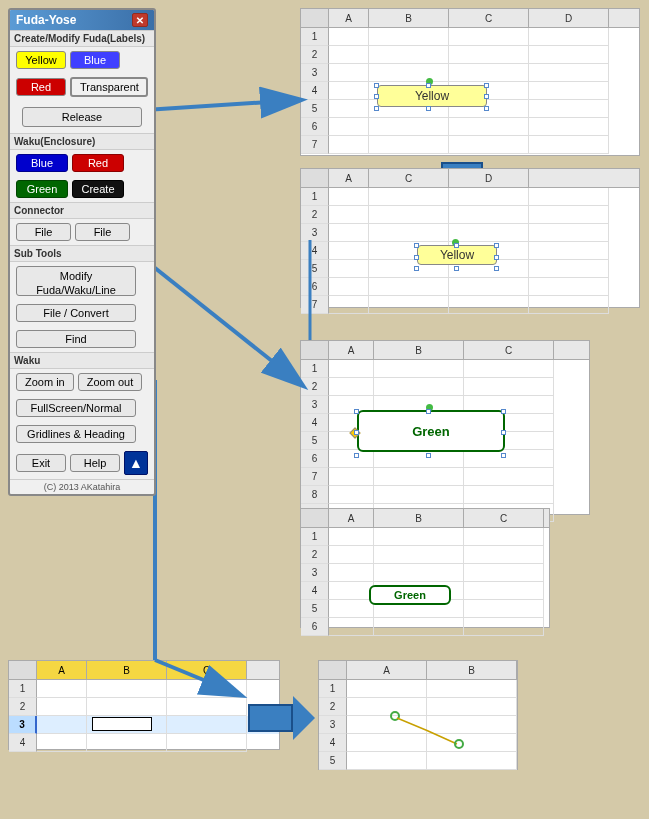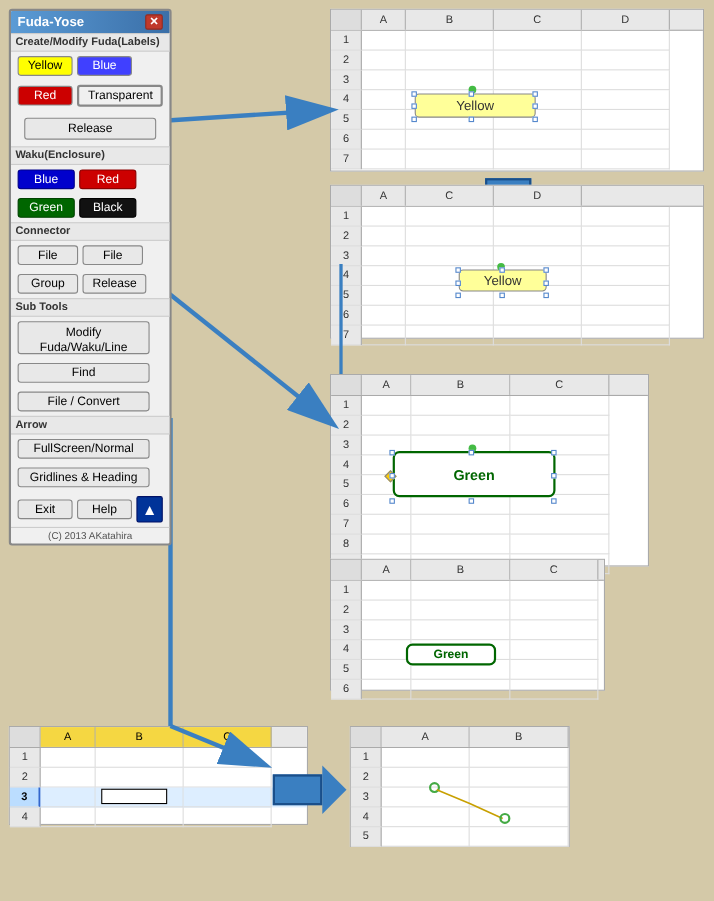--- a/index.html
+++ b/index.html
@@ -288,48 +288,48 @@
     <button class="btn btn-full" style="width:120px;">Release</button>
   </div>
 
   <div class="section-label">Waku(Enclosure)</div>
   <div class="btn-row">
     <button class="btn btn-waku-blue">Blue</button>
     <button class="btn btn-waku-red">Red</button>
   </div>
   <div class="btn-row">
     <button class="btn btn-waku-green">Green</button>
-    <button class="btn btn-waku-black">Black</button>
+    <button class="btn btn-waku-black">Create</button>
   </div>
 
   <div class="section-label">Connector</div>
   <div class="btn-row">
     <button class="btn btn-half">File</button>
     <button class="btn btn-half">File</button>
   </div>
 
 
-  <div class="btn-row">
-    <button class="btn btn-half">Group</button>
-    <button class="btn btn-half">Release</button>
-  </div>
 
   <div class="section-label">Sub Tools</div>
   <div class="btn-row">
     <button class="btn" style="width:120px; height:30px; white-space:pre-line; line-height:1.3;">Modify
 Fuda/Waku/Line</button>
   </div>
   <div class="btn-row">
+    <button class="btn" style="width:120px;">File / Convert</button>
+  </div>
+  <div class="btn-row">
     <button class="btn" style="width:120px;">Find</button>
   </div>
-  <div class="btn-row">
-    <button class="btn" style="width:120px;">File / Convert</button>
-  </div>
-
-  <div class="section-label">Arrow</div>
+
+  <div class="section-label">Waku</div>
+  <div class="btn-row">
+    <button class="btn">Zoom in</button>
+    <button class="btn">Zoom out</button>
+  </div>
   <div class="btn-row">
     <button class="btn" style="width:120px;">FullScreen/Normal</button>
   </div>
   <div class="btn-row">
     <button class="btn" style="width:120px;">Gridlines &amp; Heading</button>
   </div>
 
   <div class="btn-row" style="padding-top:4px;">
     <button class="btn">Exit</button>
     <button class="btn">Help</button>

